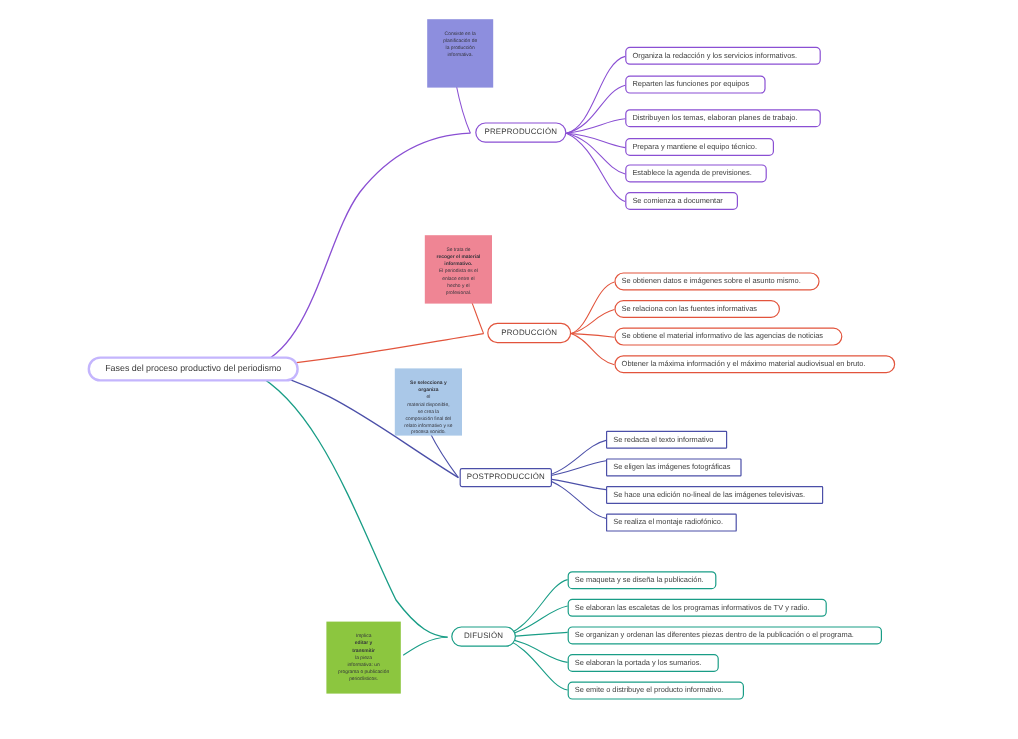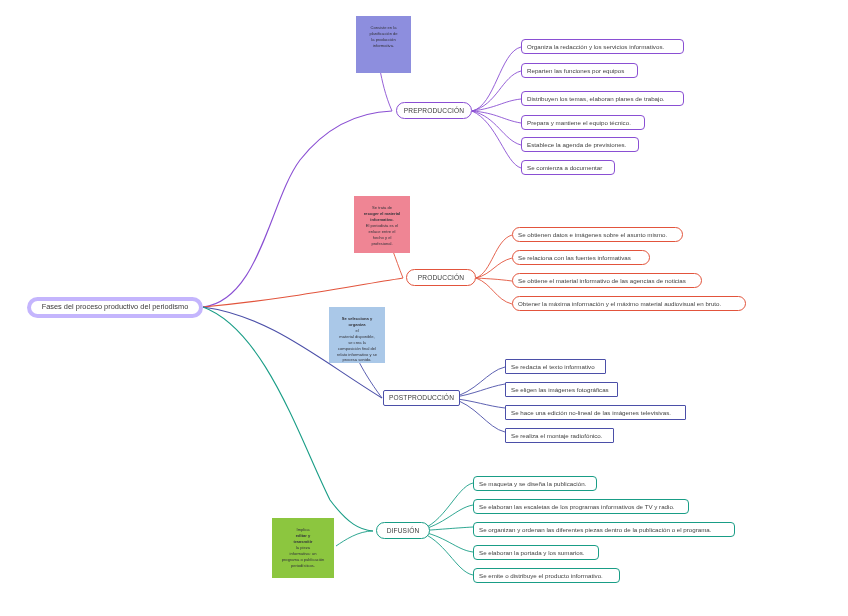--- a/index.html
+++ b/index.html
@@ -29,25 +29,26 @@
     background: #ffffff;
     display: flex;
     align-items: center;
     justify-content: center;
     text-align: center;
     line-height: 1.15;
     white-space: nowrap;
   }
   
   .root {
-    border: 4px solid #c4b5fd;
+    border: 2px solid #c4b5fd;
     border-radius: 11px;
     font-size: 7.4px;
     color: #3a3a3a;
     padding: 0 20px;
+    margin-left: 46px;
   }
   
   .branch {
     font-size: 6.6px;
     letter-spacing: 0.15px;
     color: #3a3a3a;
     padding: 0 5px;
   }
   .branch.pre   { border: 1px solid #8a4fd3; border-radius: 9px; }
   .branch.prod  { border: 1px solid #e2543c; border-radius: 9px; }

